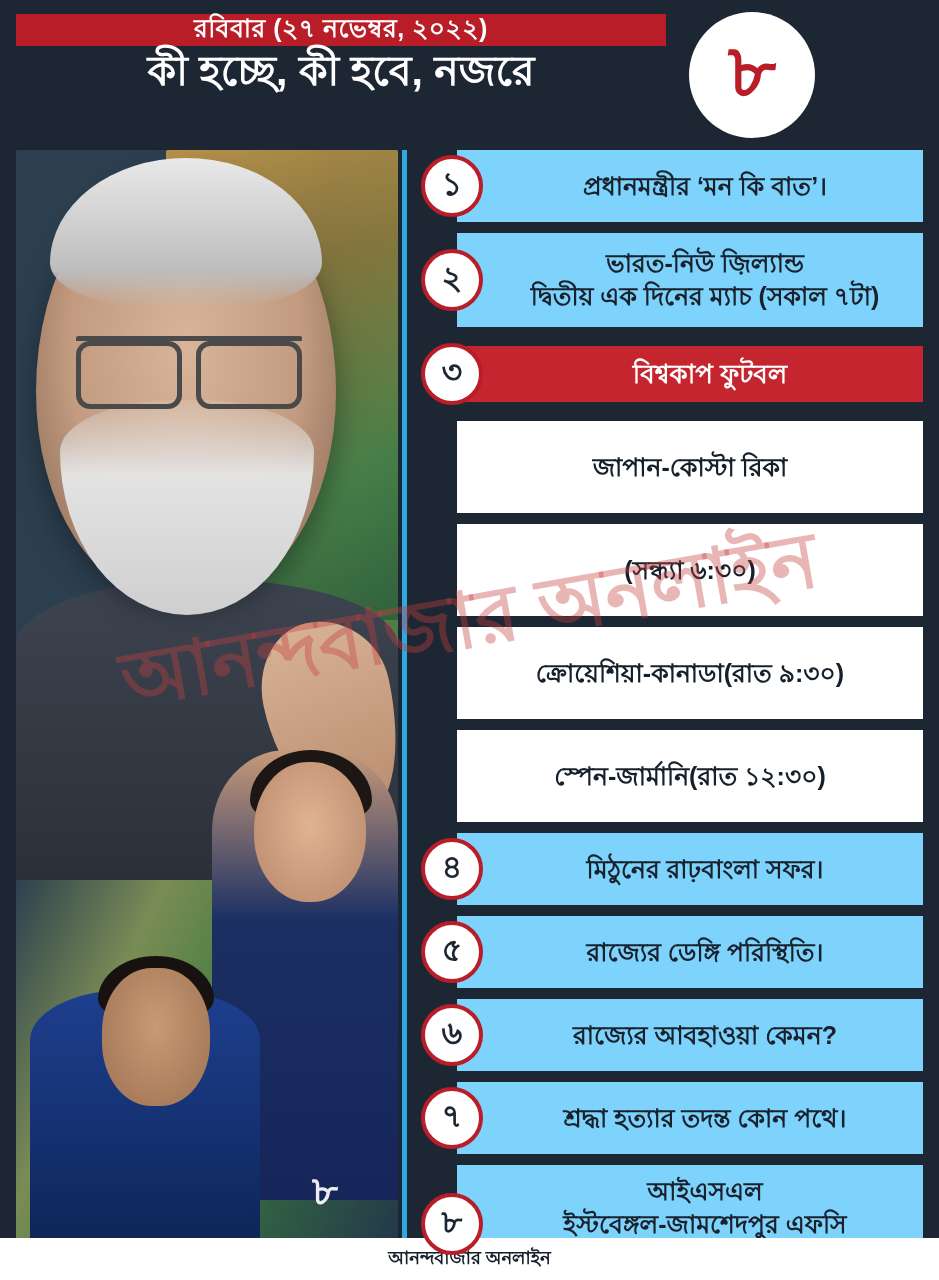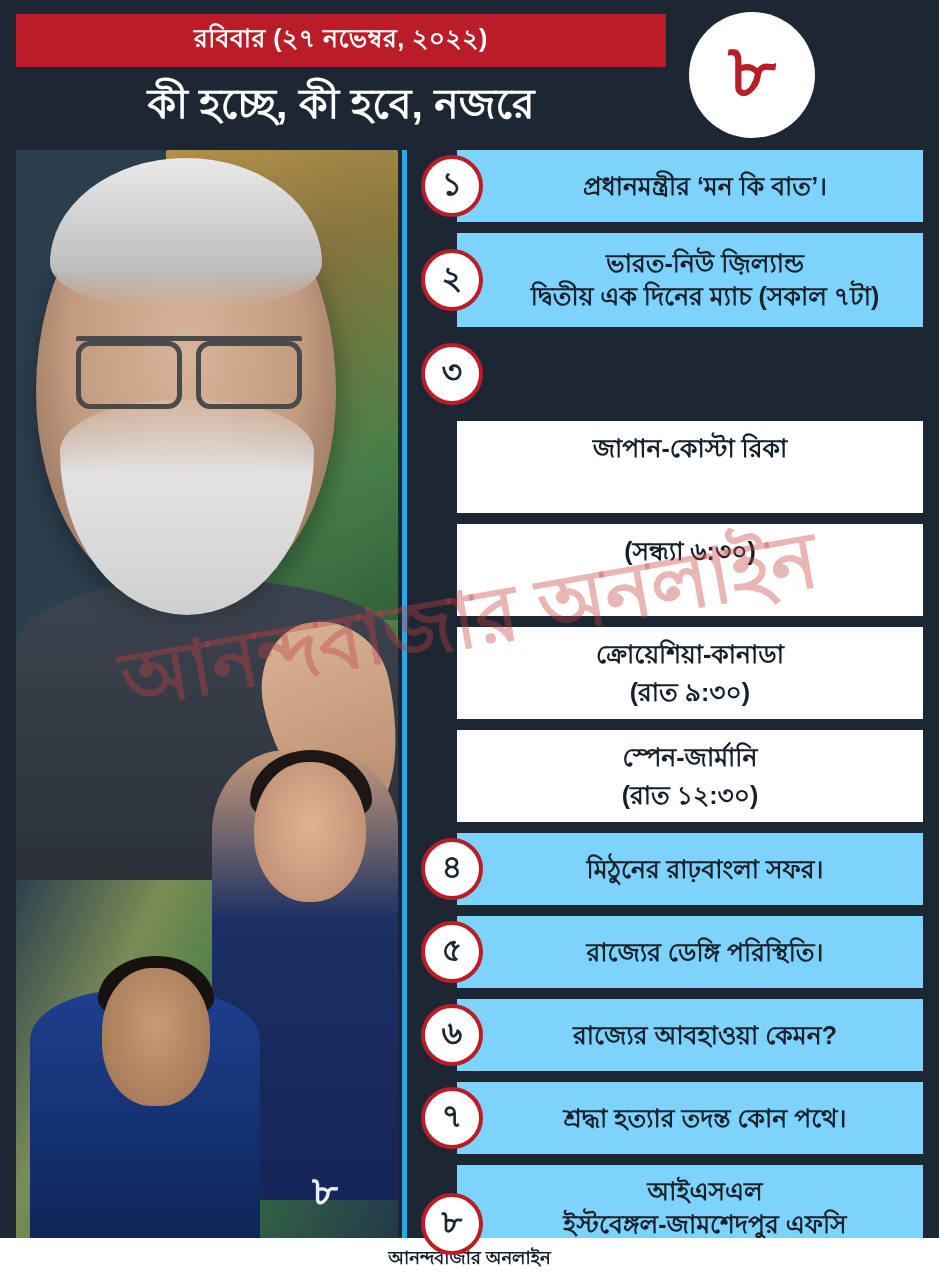--- a/index.html
+++ b/index.html
@@ -19,31 +19,31 @@
   }
 
   
   .header {
     position: relative;
     height: 126px;
   }
   .date-bar {
     background: #b81d28;
     color: #ffffff;
-    height: 53px;
+    height: 32px;
     width: 650px;
     display: flex;
     align-items: center;
     justify-content: center;
     font-size: 25px;
     font-weight: bold;
     letter-spacing: 0.5px;
   }
   .headline {
-    margin-top: 12px;
+    margin-top: 0;
     color: #ffffff;
     font-size: 41px;
     font-weight: bold;
     width: 650px;
     text-align: center;
     line-height: 1.25;
   }
   .logo-circle {
     position: absolute;
     top: -2px;
@@ -233,23 +233,23 @@
     background: #ffffff;
     color: #16202b;
     padding: 10px 12px;
     margin-bottom: 11px;
     font-size: 25px;
     font-weight: bold;
     line-height: 1.38;
     text-align: center;
     min-height: 92px;
     display: flex;
-    flex-direction: column;
-    align-items: center;
-    justify-content: space-between;
+    flex-direction: row;
+    align-items: center;
+    justify-content: center;
   }
 
   
   .watermark {
     position: absolute;
     left: 30px;
     top: 560px;
     width: 880px;
     text-align: center;
     font-size: 78px;
@@ -319,20 +319,23 @@
       </div>
 
       <div class="row">
         <div class="bullet">২</div>
         <div class="bar two-line" style="white-space:pre-line;">ভারত-নিউ জ়িল্যান্ড
 দ্বিতীয় এক দিনের ম্যাচ (সকাল ৭টা)</div>
       </div>
 
       <div class="row">
         <div class="bullet">৩</div>
+        <div class="bar red">
+          <span class="inner">বিশ্বকাপ ফুটবল</span>
+        </div>
       </div>
 
       <div class="match">
         <span>জাপান-কোস্টা রিকা</span>
       </div>
       <div class="match">
         <span>(সন্ধ্যা ৬:৩০)</span>
       </div>
       <div class="match">
         <span>ক্রোয়েশিয়া-কানাডা</span>

